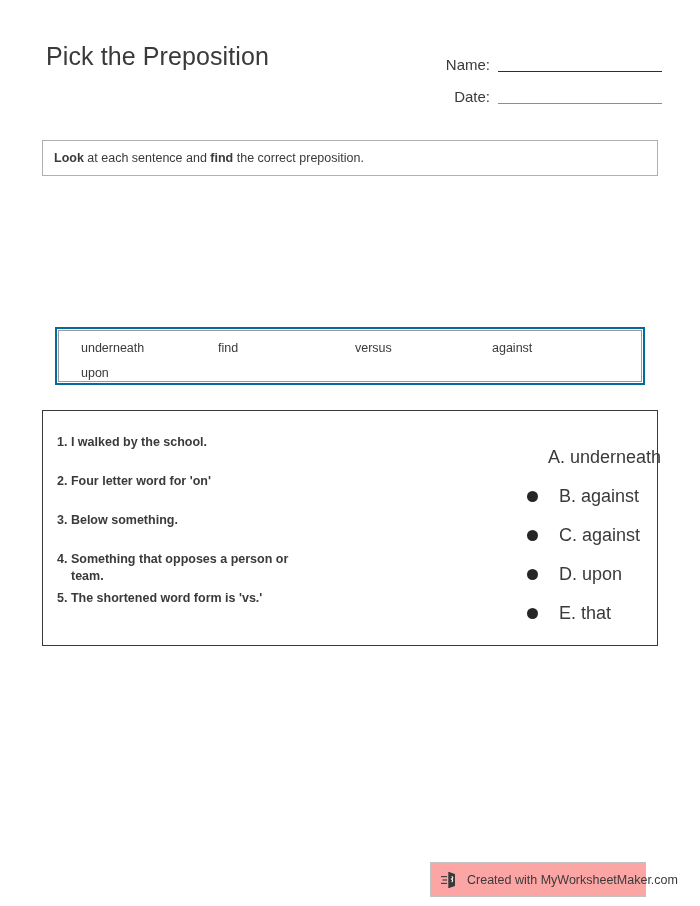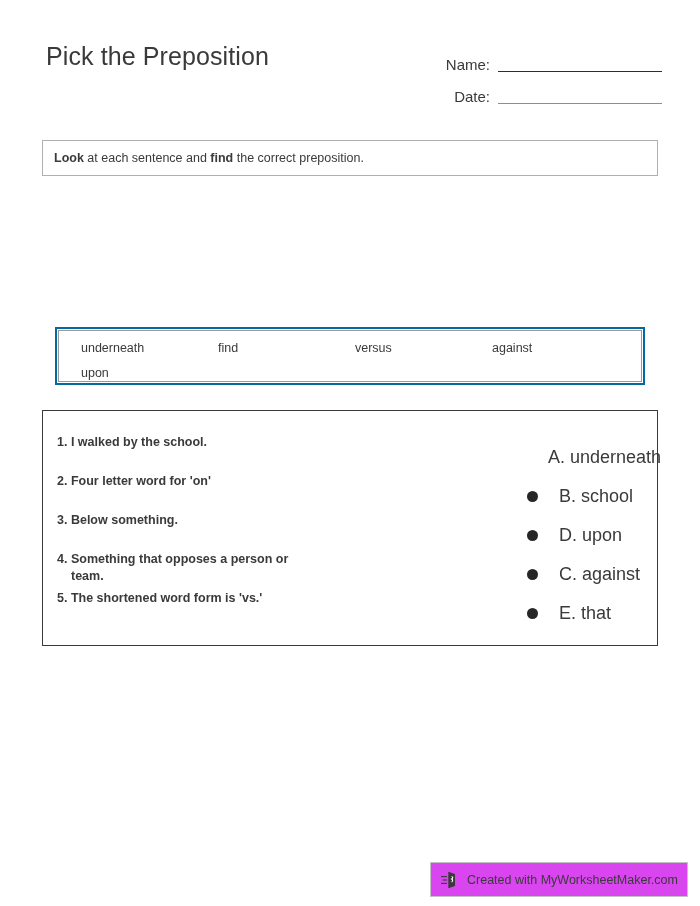--- a/index.html
+++ b/index.html
@@ -175,27 +175,27 @@
     color: #3a3a3a;
     padding-left: 21px;
     white-space: nowrap;
   }
 
   
   #footer-badge {
     position: absolute;
     left: 430px;
     top: 862px;
-    width: 258px;
+    width: 216px;
     height: 35px;
     border: 1px solid #c2c2c2;
     box-sizing: border-box;
     display: flex;
     align-items: center;
-    background: #d946ef;
+    background: #fca5a5;
   }
   #footer-logo-icon {
     margin-left: 9px;
     margin-right: 7px;
     flex: 0 0 auto;
     line-height: 0;
   }
   #footer-text {
     font-size: 12.5px;
     color: #3a3a3a;
@@ -287,29 +287,29 @@
     </div>
   </div>
 
   <div id="answers-column">
     <div class="answer-row">
       <span class="bullet"></span>
       <span class="answer-text">A. underneath</span>
     </div>
     <div class="answer-row">
       <span class="bullet"></span>
-      <span class="answer-text">B. school</span>
+      <span class="answer-text">B. against</span>
+    </div>
+    <div class="answer-row">
+      <span class="bullet"></span>
+      <span class="answer-text">C. against</span>
     </div>
     <div class="answer-row">
       <span class="bullet"></span>
       <span class="answer-text">D. upon</span>
-    </div>
-    <div class="answer-row">
-      <span class="bullet"></span>
-      <span class="answer-text">C. against</span>
     </div>
     <div class="answer-row">
       <span class="bullet"></span>
       <span class="answer-text">E. that</span>
     </div>
   </div>
 
 </div>
 
 <div id="footer-badge">

